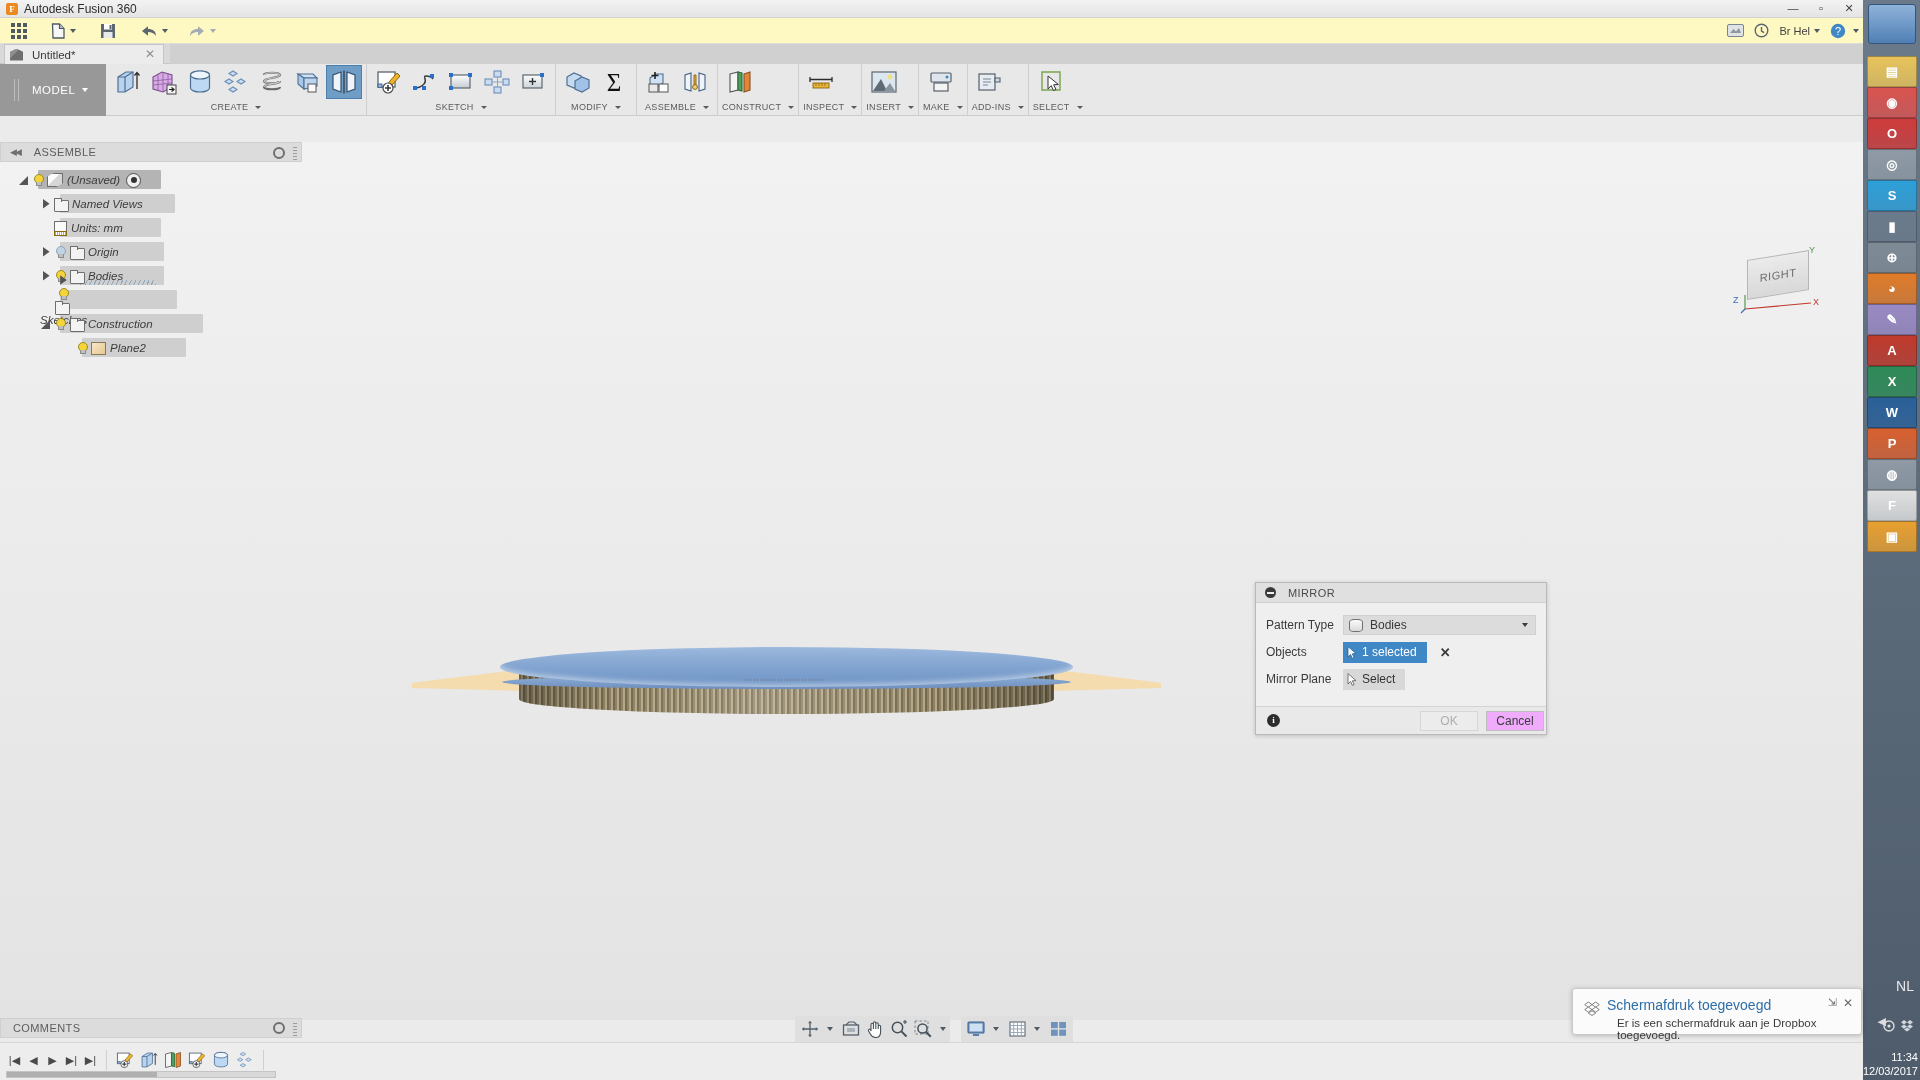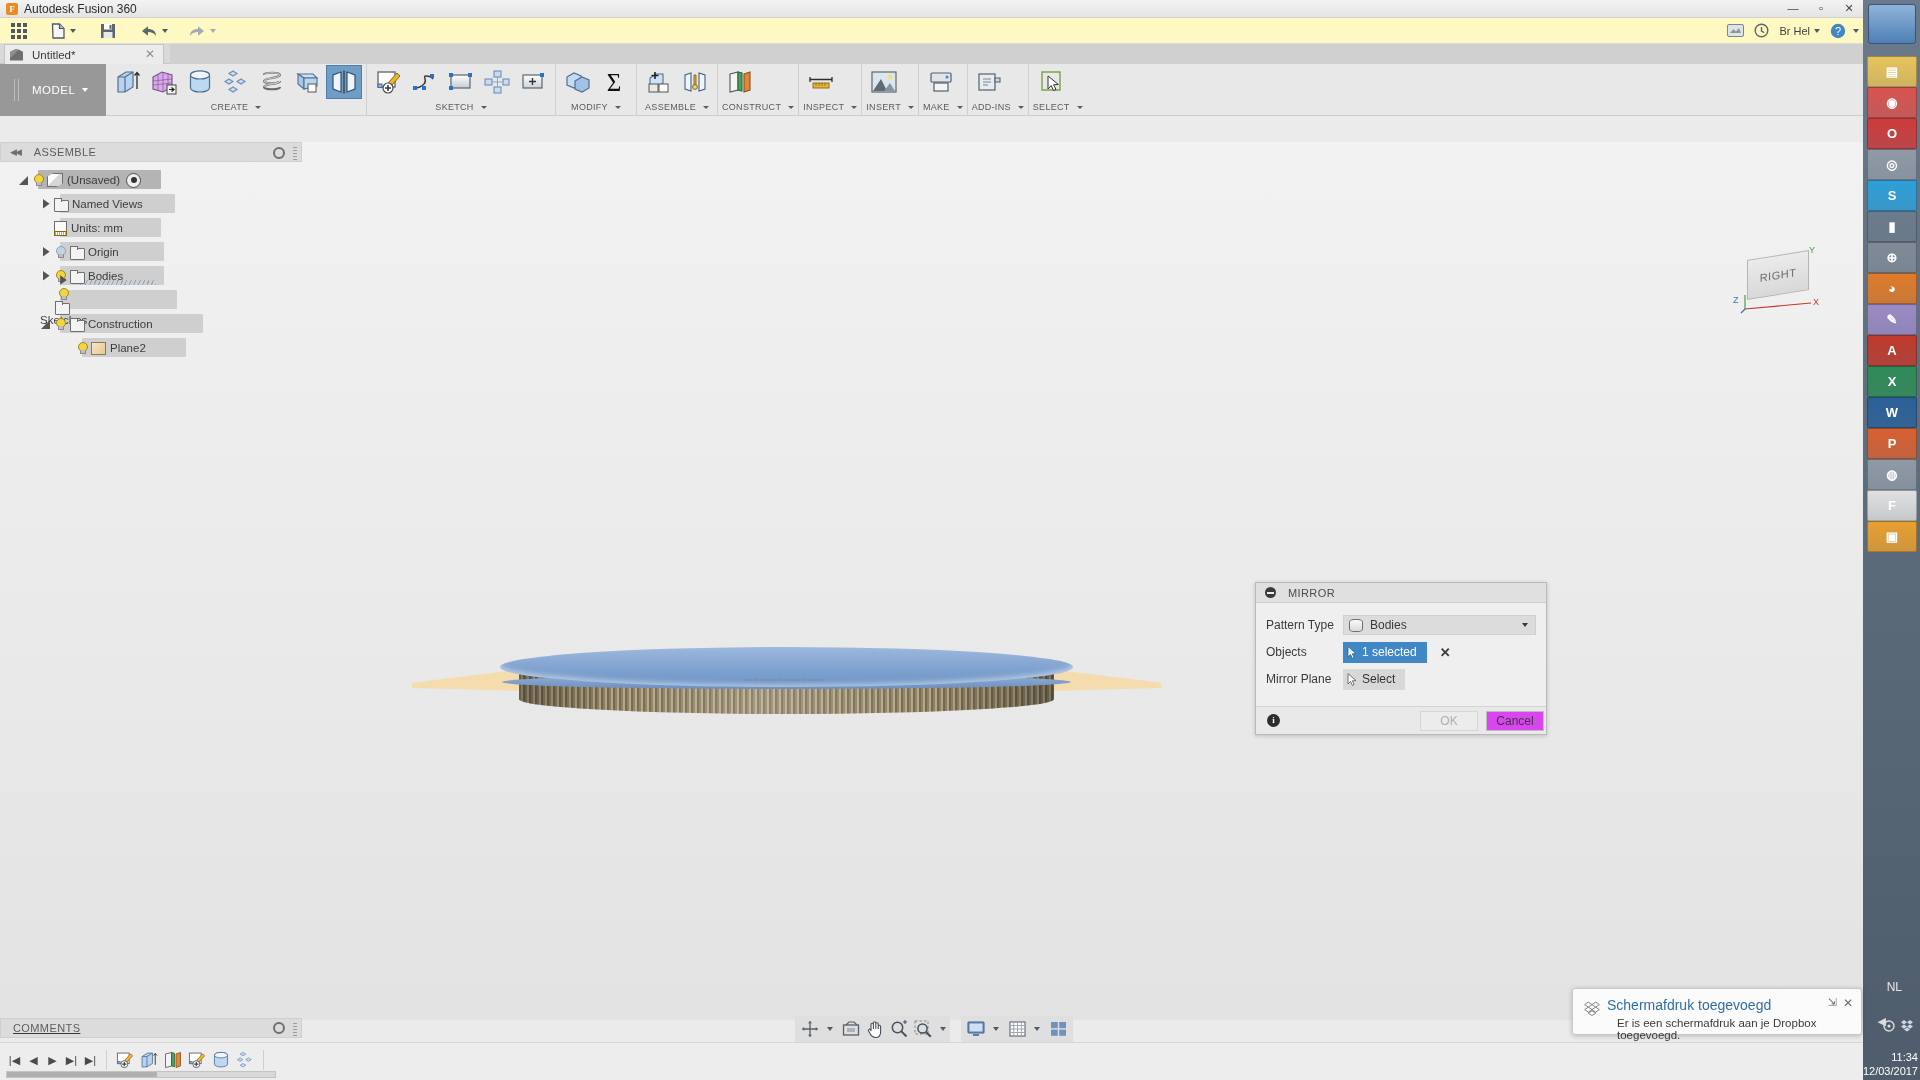--- a/index.html
+++ b/index.html
@@ -127,21 +127,21 @@
   .docicon{width:14px;height:15px;position:relative;margin-right:4px;}
   .docicon::before{content:"";position:absolute;left:1px;top:0;width:11px;height:12px;
      background:#fafafa;border:1.2px solid #6e6e6e;}
   .docicon::after{content:"";position:absolute;left:1px;bottom:0;width:11px;height:3px;
      background:repeating-linear-gradient(90deg,#e8a712 0 1px,#fff 1px 2px); border:1px solid #8a6a10;}
   .planeicon{width:15px;height:13px;margin-right:4px;
      background:linear-gradient(135deg,#f7e6c8,#e7c890); border:1.2px solid #8a7a55;}
   .radio{width:15px;height:15px;border-radius:50%;border:1.6px solid #4d4d4d;
      display:flex;align-items:center;justify-content:center; margin-left:6px; background:#efefef;}
   .radio i{width:6px;height:6px;border-radius:50%;background:#333;display:block;}
-  .tlabel{ white-space:nowrap; color:#3c3c3c;}
+  .tlabel{ white-space:nowrap; color:#3c3c3c;font-style:italic;}
   .squiggle{ position:absolute; left:60px; right:10px; bottom:3px; height:5px;
      background:repeating-linear-gradient(115deg,#8fa6bb 0 1px,transparent 1px 4px);}
 
   
   .canvas { position:absolute; left:0; top:142px; right:0; bottom:60px;
       background: linear-gradient(#f2f2f2, #e3e3e3); }
 
   
   .viewcube { position:absolute; left:1735px; top:105px; width:90px; height:70px; }
   .vc-face { position:absolute; left:12px; top:8px; width:62px; height:40px;
@@ -193,28 +193,28 @@
   .selbtn { height:21px; background:#3f88c5; color:#fff; display:flex; align-items:center;
       padding:0 10px 0 4px; }
   .selbtn.plain { background:#d8d8d8; color:#333; }
   .cursor-ico { width:11px;height:13px; margin-right:4px; }
   .xbtn { margin-left:13px; font-size:13px; color:#3a3a3a; font-weight:bold;}
   .dlg-foot { height:28px; border-top:1px solid #d4d4d4; background:#e9e9e9;
       display:flex; align-items:center; position:relative;}
   .info-i { margin-left:11px; width:13px;height:13px;border-radius:50%;background:#2d2d2d;
       color:#fff; font-size:9px; text-align:center; line-height:13px; font-weight:bold;
       font-family:"Liberation Serif",serif;}
-  .dbtn { height:20px; min-width:58px; border:1px solid #bdbdbd; background:#d946ef;
+  .dbtn { height:20px; min-width:58px; border:1px solid #bdbdbd; background:#f0abfc;
       display:flex;align-items:center;justify-content:center; font-size:12px; color:#3a3a3a;}
   .dbtn.disabled { color:#aeaeae; background:#ececec; border-color:#d6d6d6;}
   .foot-btns { position:absolute; right:2px; display:flex; gap:8px; }
 
   
   .comments { position:absolute; left:0; bottom:42px; width:302px; height:20px;
-      background:#dcdcdc; border:1px solid #cfcfcf; display:flex; align-items:center;text-decoration:underline;}
+      background:#dcdcdc; border:1px solid #cfcfcf; display:flex; align-items:center;}
   .comments .ttl { margin-left:12px; font-size:11px; color:#5d5d5d; letter-spacing:.4px;}
   .comments .pin { position:absolute; right:16px; top:3px; width:12px;height:12px;border-radius:50%;
       border:2px solid #6f6f6f;}
   .comments .grip { position:absolute; right:4px; top:3px; width:4px;height:14px;
       background:repeating-linear-gradient(0deg,#9c9c9c 0 1px,transparent 1px 3px);}
 
   .navbar { position:absolute; left:795px; bottom:38px; height:26px; display:flex; gap:11px; }
   .navgrp { background:#dfdfdf; height:26px; display:flex; align-items:center; padding:0 4px; gap:2px;}
   .navbtn { width:22px;height:22px;display:flex;align-items:center;justify-content:center;}
 
@@ -230,21 +230,21 @@
   .tl-scroll i { display:block; width:150px;height:5px;background:#b0b0b0;}
 
   
   .sidebar { position:absolute; right:0; top:0; width:57px; height:1080px;
       background:linear-gradient(#6a7a8a,#4e5c6b); }
   .sb-top { position:absolute; right:4px; top:4px; width:48px; height:40px;
       background:linear-gradient(#8fb3d9,#4f7fb5); border:1px solid #35557a; border-radius:3px;}
   .sb-ico { position:absolute; right:3px; width:50px; height:31px; border-radius:2px;
       display:flex; align-items:center; justify-content:center; font-size:13px; font-weight:bold;
       color:#fff; border:1px solid rgba(0,0,0,.25);}
-  .sb-lang { position:absolute; right:18px; bottom:86px; color:#e8e8e8; font-size:12px;}
+  .sb-lang { position:absolute; right:6px; bottom:86px; color:#e8e8e8; font-size:14px;}
   .sb-arrow { position:absolute; right:34px; bottom:52px; color:#dcdcdc; font-size:11px;}
   .sb-icons2 { position:absolute; right:6px; bottom:44px; display:flex; gap:4px;}
 
   
   .toast { position:absolute; left:1572px; top:988px; width:290px; height:47px;
       background:#fbfbfb; border:1px solid #c8c8c8; border-radius:3px;
       box-shadow:0 1px 5px rgba(0,0,0,.22);}
   .toast-ico { position:absolute; left:11px; top:12px; width:16px; height:16px; }
   .toast-t1 { position:absolute; left:34px; top:8px; font-size:14px; color:#2e6ea8; }
   .toast-t2 { position:absolute; left:44px; top:28px; font-size:11.5px; color:#3a3a3a; }

